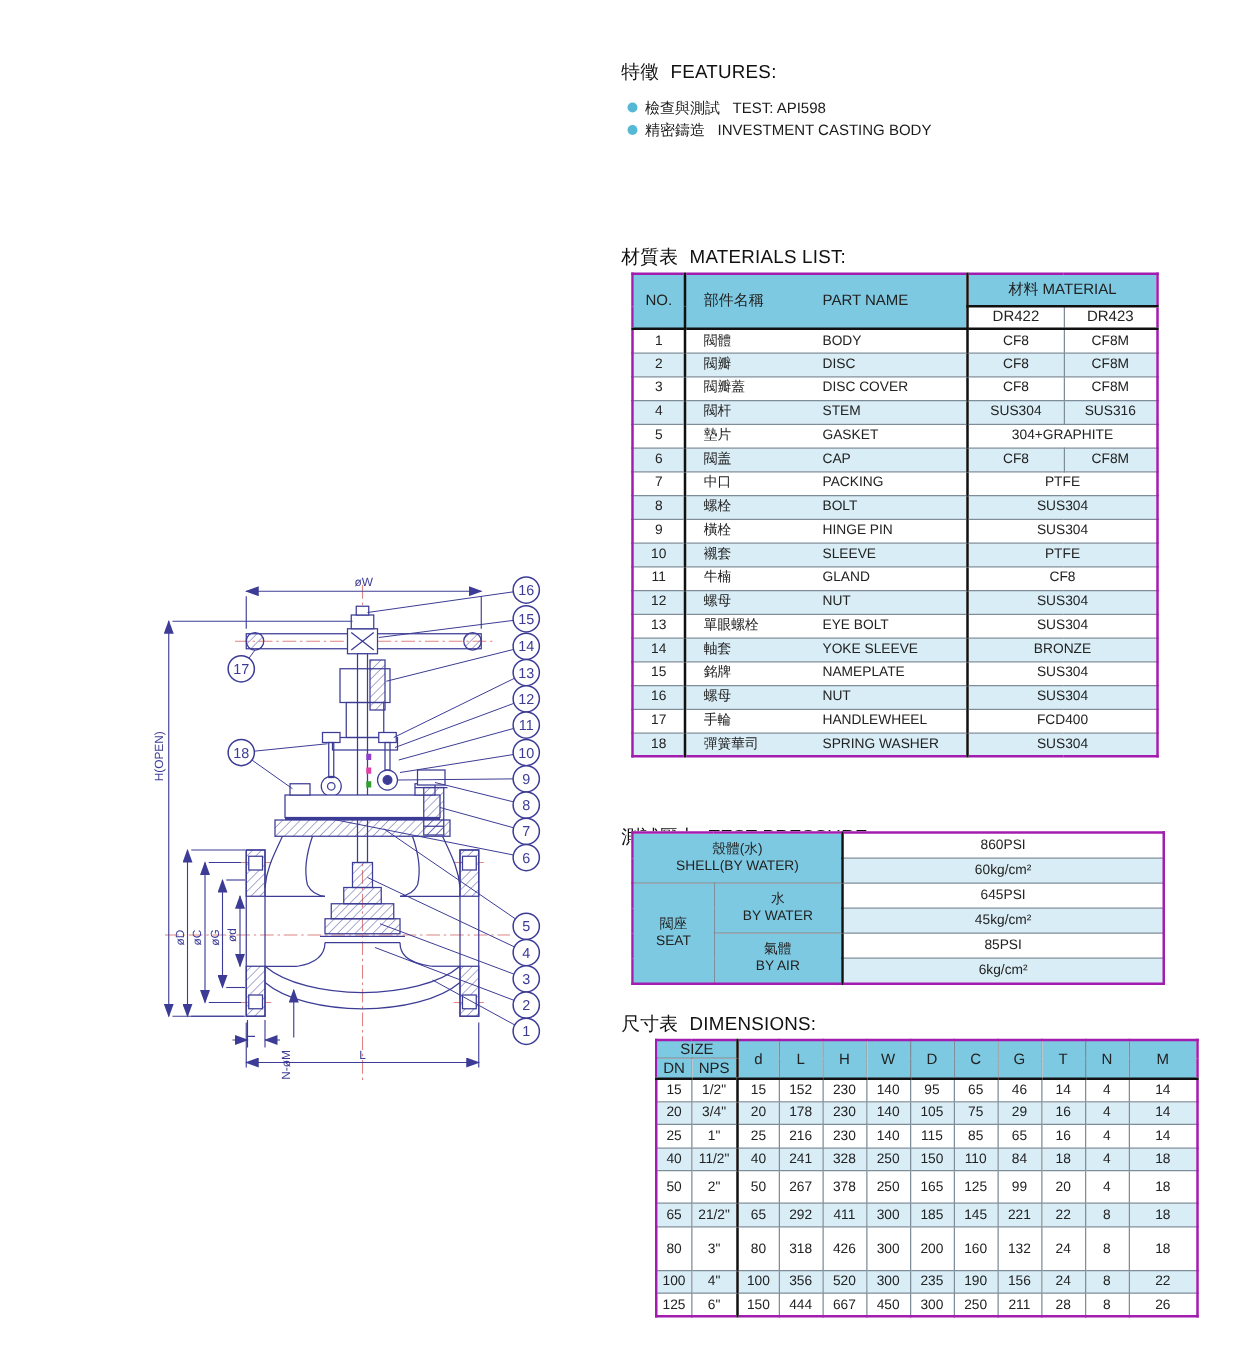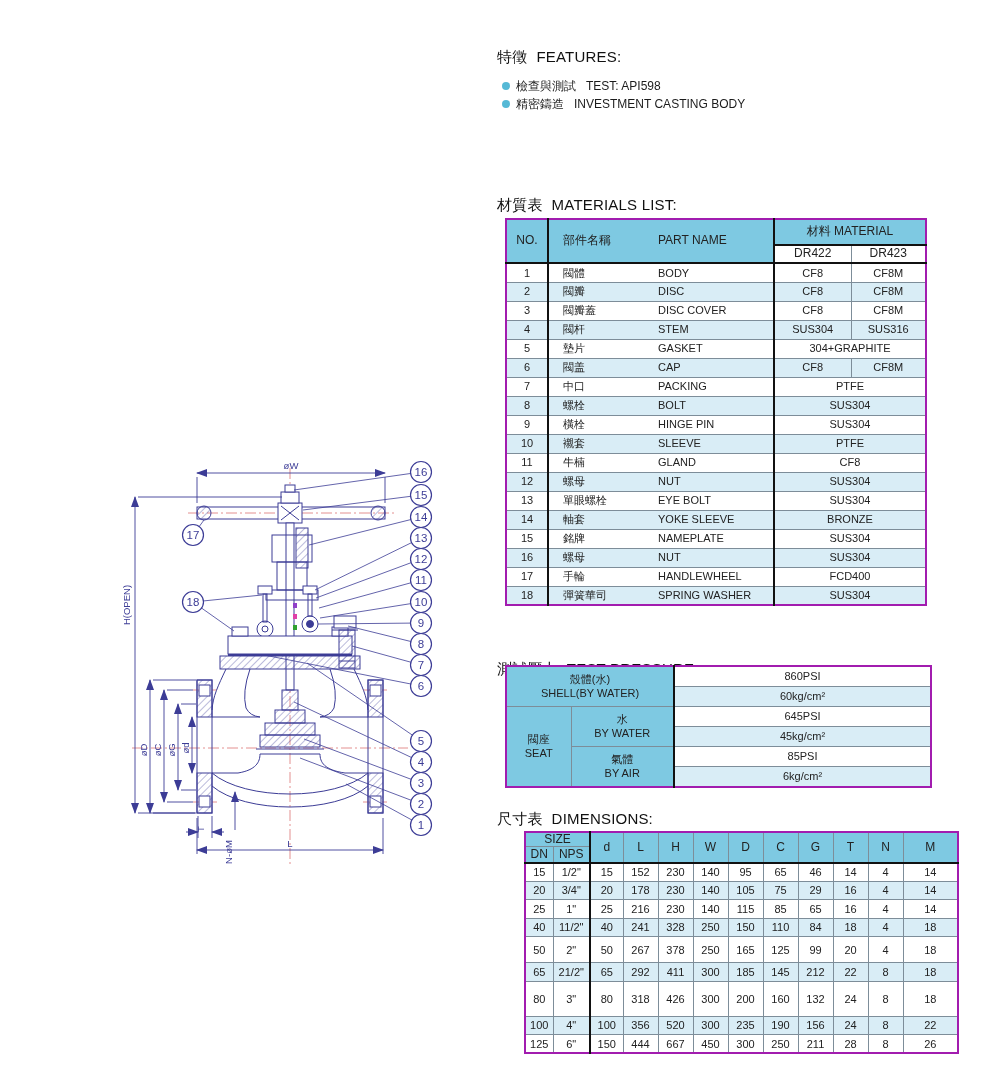--- a/index.html
+++ b/index.html
@@ -331,21 +331,21 @@
       </tr>
       <tr class="alt" style="height: 18.5px;">
         <td>65</td>
         <td class="b-r2">21/2"</td>
         <td>65</td>
         <td>292</td>
         <td>411</td>
         <td>300</td>
         <td>185</td>
         <td>145</td>
-        <td>212</td>
+        <td>221</td>
         <td>22</td>
         <td>8</td>
         <td>18</td>
       </tr>
       <tr style="height: 35px;">
         <td>80</td>
         <td class="b-r2">3"</td>
         <td>80</td>
         <td>318</td>
         <td>426</td>

